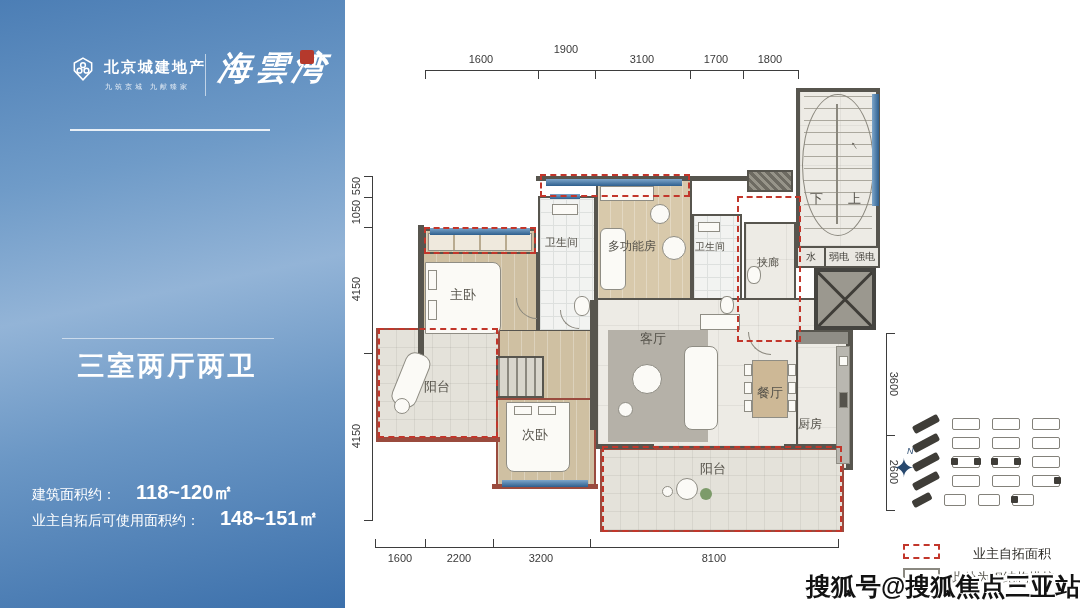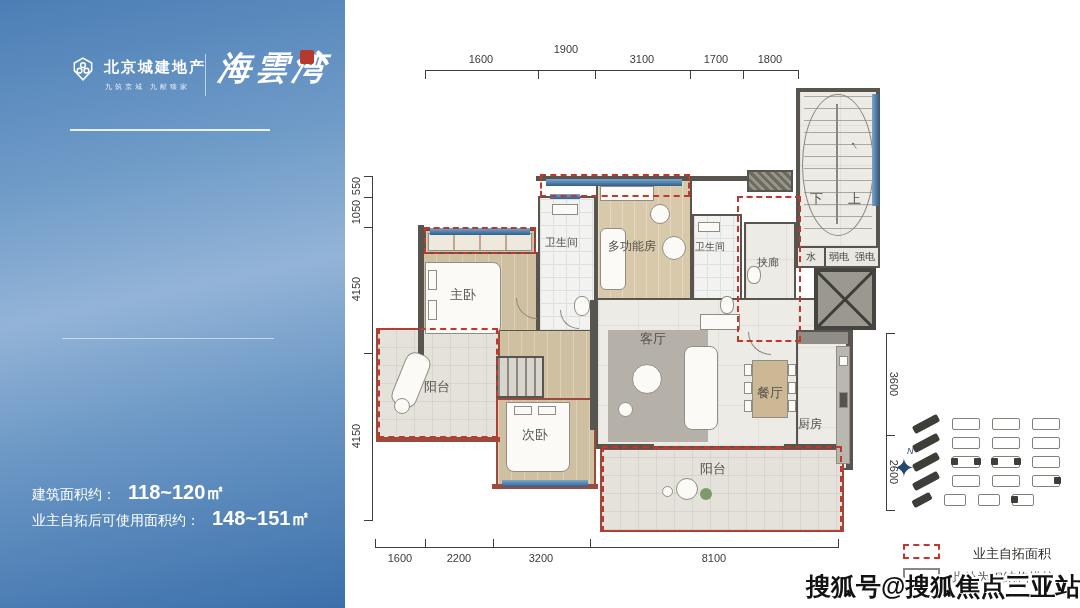--- a/index.html
+++ b/index.html
@@ -20,21 +20,21 @@
   .hr1{position:absolute;left:70px;top:129px;width:200px;height:2px;background:rgba(255,255,255,.85)}
   .unit-code{position:absolute;left:88px;top:138px;width:170px;font-size:142px;line-height:1;
     font-weight:800;color:#fff;letter-spacing:-4px}
   .unit-sub{position:absolute;left:45px;top:305px;width:245px;text-align:center;color:#fff;
     font-size:20px;letter-spacing:2px}
   .hr2{position:absolute;left:62px;top:338px;width:212px;height:1px;background:rgba(255,255,255,.55)}
   .unit-layout{position:absolute;left:45px;top:348px;width:245px;text-align:center;color:#fff;
     font-size:27px;font-weight:bold;letter-spacing:3px}
   .area-line{position:absolute;left:32px;color:#fff;white-space:nowrap}
   .area-line .al{font-size:14px}
-  .area-line .av{font-size:20px;font-weight:bold;margin-left:12px}
+  .area-line .av{font-size:20px;font-weight:bold;margin-left:20px}
 
   
   .dline{position:absolute;background:#3d3d3d}
   .tick{position:absolute;background:#3d3d3d}
   .dim{position:absolute;font-size:11px;color:#3a3a3a;white-space:nowrap;text-align:center}
   .vdim{transform:rotate(-90deg);transform-origin:center center}
   .vdim2{transform:rotate(90deg);transform-origin:center center}
 
   
   .room{position:absolute;box-sizing:border-box;border:2px solid #57554e;z-index:2}
@@ -113,20 +113,21 @@
         </svg>
       </span>
       <div class="co-name">北京城建地产</div>
       <div class="co-slogan">九筑京城 九献臻家</div>
       <div class="vdiv"></div>
       <div class="proj-name">海雲湾</div>
       <div class="seal"></div>
     </div>
     <div class="hr1"></div>
     <div class="hr2"></div>
+    <div class="unit-layout">三室两厅两卫</div>
 
     <div class="area-line" style="top:479px">
       <span class="al">建筑面积约：</span><span class="av">118~120㎡</span>
     </div>
     <div class="area-line" style="top:505px">
       <span class="al">业主自拓后可使用面积约：</span><span class="av">148~151㎡</span>
     </div>
   </aside>
 
   <main>

